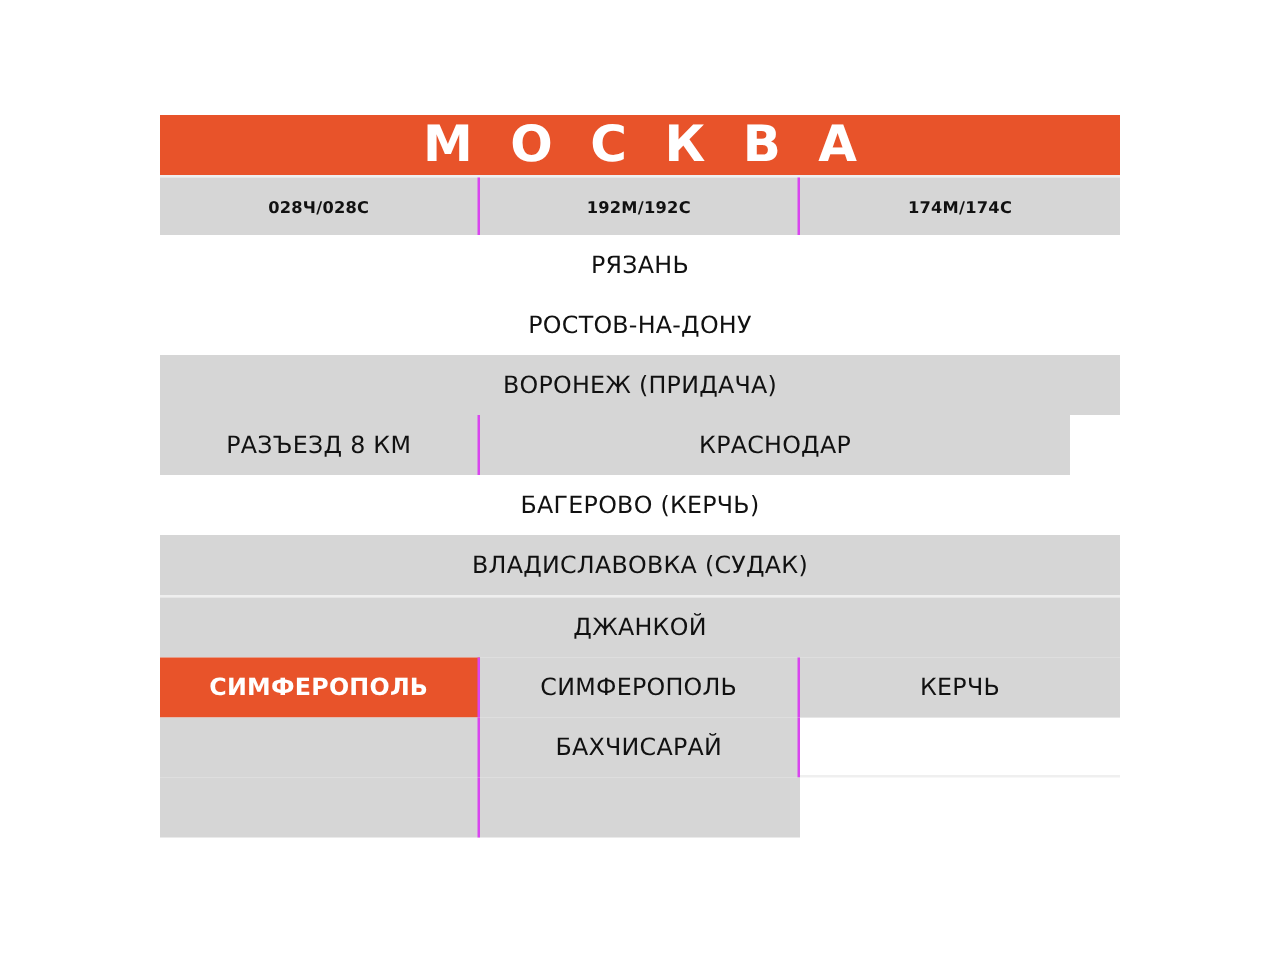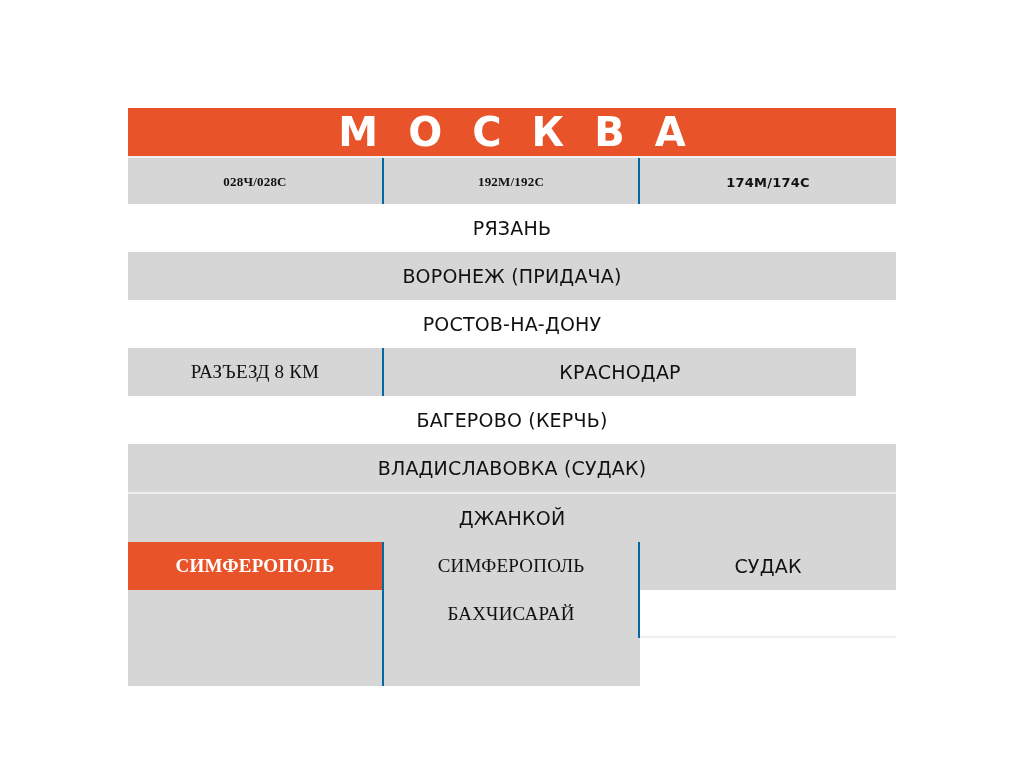--- a/index.html
+++ b/index.html
@@ -1,72 +1,72 @@
 <!DOCTYPE html>
 <html><head>
 <meta charset="utf-8">
 <style>
   html, body { margin: 0; padding: 0; background: #ffffff; }
   body { width: 1024px; height: 768px; position: relative; overflow: hidden;
          font-family: "DejaVu Sans", "Liberation Sans", sans-serif; }
-  .table { position: absolute; left: 128px; top: 108px; width: 768px; }
+  .table { position: absolute; left: 128px; top: 92px; width: 768px; }
   .row { display: flex; height: 48px; box-sizing: border-box; }
   .cell { display: flex; align-items: center; justify-content: center;
           box-sizing: border-box; height: 48px; color: #111;
           font-size: 19px; letter-spacing: 0.2px; }
   .gray { background: #d6d6d6; }
   .white { background: #ffffff; text-align: center; }
   .orange { background: #e8532a; color: #ffffff; font-weight: bold; font-size: 19px; }
   .title { background: #e8532a; color: #fff; font-weight: bold; font-size: 40px;
            letter-spacing: 30px; padding-left: 30px; width: 768px; }
   .sub { font-weight: bold; font-size: 13px; }
   .c1 { width: 256px; }
   .c2 { width: 472px; }
   .c3 { width: 768px; }
-  .sep-r { border-right: 2px solid #0369a1; font-family: Liberation Serif, serif; }
+  .sep-r { border-right: 2px solid #d946ef; }
   .row.gap { border-top: 2px solid #efefef; }
 </style>
 </head>
 <body>
 
 <div class="table">
   <div class="row">
     <div class="cell title">МОСКВА</div>
   </div>
   <div class="row gap">
     <div class="cell gray sub c1 sep-r">028Ч/028С</div>
     <div class="cell gray sub c1 sep-r">192М/192С</div>
     <div class="cell gray sub c1">174М/174С</div>
   </div>
   <div class="row">
     <div class="cell white c3">РЯЗАНЬ</div>
   </div>
   <div class="row">
-    <div class="cell gray c3">ВОРОНЕЖ (ПРИДАЧА)</div>
+    <div class="cell white c3">РОСТОВ-НА-ДОНУ</div>
   </div>
   <div class="row">
-    <div class="cell white c3">РОСТОВ-НА-ДОНУ</div>
+    <div class="cell gray c3">ВОРОНЕЖ (ПРИДАЧА)</div>
   </div>
   <div class="row">
     <div class="cell gray c1 sep-r">РАЗЪЕЗД 8 КМ</div>
     <div class="cell gray c2">КРАСНОДАР</div>
   </div>
   <div class="row">
     <div class="cell white c3">БАГЕРОВО (КЕРЧЬ)</div>
   </div>
   <div class="row">
     <div class="cell gray c3">ВЛАДИСЛАВОВКА (СУДАК)</div>
   </div>
   <div class="row gap">
     <div class="cell gray c3">ДЖАНКОЙ</div>
   </div>
   <div class="row gap">
     <div class="cell orange c1 sep-r">СИМФЕРОПОЛЬ</div>
     <div class="cell gray c1 sep-r">СИМФЕРОПОЛЬ</div>
-    <div class="cell gray c1">СУДАК</div>
+    <div class="cell gray c1">КЕРЧЬ</div>
   </div>
   <div class="row gap">
     <div class="cell gray c1 sep-r"></div>
     <div class="cell gray c1 sep-r">БАХЧИСАРАЙ</div>
   </div>
   <div class="row gap">
     <div class="cell gray c1 sep-r"></div>
     <div class="cell gray c1"></div>
   </div>
 </div>

